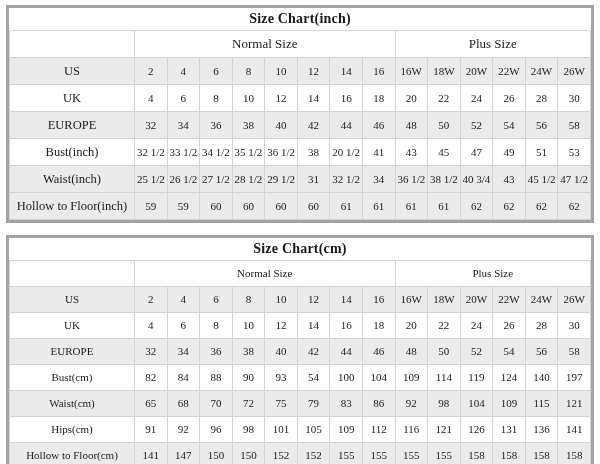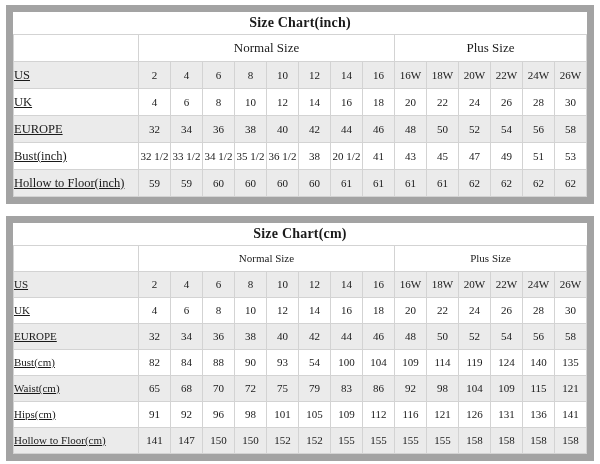--- a/index.html
+++ b/index.html
@@ -11,21 +11,21 @@
     width: 600px;
     height: 464px;
     font-family: "Liberation Serif", serif;
     color: #1a1a1a;
     overflow: hidden;
   }
   .chart-block {
     width: 588px;
     margin: 12px auto;
     box-sizing: border-box;
-    border: 7px solid #a3a3a3;
+    border: 3px solid #a3a3a3;
     background: #ec4899;
   }
   .chart-block.first { margin-top: 5px; }
   .chart-block.second { margin-top: 8px; }
 
   .chart-title {
     text-align: center;
     font-size: 14px;
     font-weight: bold;
     padding: 3px 0 3px 0;
@@ -46,23 +46,22 @@
     padding: 0;
     height: 26px;
     line-height: 26px;
     background: #ffffff;
     overflow: hidden;
     white-space: nowrap;
   }
   .rowlabel {
     width: 124px;
     font-size: 12.5px;
-    text-align: left;
-    background: #ffffff;
-    text-decoration: underline;
+    text-align: center;
+    background: #ffffff;
   }
   .grouphdr {
     font-size: 13px;
     height: 24px;
     line-height: 24px;
     background: #ffffff;
   }
   .gray {
     background: #ebebeb !important;
   }
@@ -148,20 +147,37 @@
           <td class="cellnum">20 1/2</td>
           <td class="cellnum">41</td>
           <td class="cellnum">43</td>
           <td class="cellnum">45</td>
           <td class="cellnum">47</td>
           <td class="cellnum">49</td>
           <td class="cellnum">51</td>
           <td class="cellnum">53</td>
         </tr>
         <tr>
+          <td class="rowlabel gray">Waist(inch)</td>
+          <td class="cellnum gray">25 1/2</td>
+          <td class="cellnum gray">26 1/2</td>
+          <td class="cellnum gray">27 1/2</td>
+          <td class="cellnum gray">28 1/2</td>
+          <td class="cellnum gray">29 1/2</td>
+          <td class="cellnum gray">31</td>
+          <td class="cellnum gray">32 1/2</td>
+          <td class="cellnum gray">34</td>
+          <td class="cellnum gray">36 1/2</td>
+          <td class="cellnum gray">38 1/2</td>
+          <td class="cellnum gray">40 3/4</td>
+          <td class="cellnum gray">43</td>
+          <td class="cellnum gray">45 1/2</td>
+          <td class="cellnum gray">47 1/2</td>
+        </tr>
+        <tr>
           <td class="rowlabel gray">Hollow to Floor(inch)</td>
           <td class="cellnum gray">59</td>
           <td class="cellnum gray">59</td>
           <td class="cellnum gray">60</td>
           <td class="cellnum gray">60</td>
           <td class="cellnum gray">60</td>
           <td class="cellnum gray">60</td>
           <td class="cellnum gray">61</td>
           <td class="cellnum gray">61</td>
           <td class="cellnum gray">61</td>
@@ -243,21 +259,21 @@
           <td class="cellnum">90</td>
           <td class="cellnum">93</td>
           <td class="cellnum">54</td>
           <td class="cellnum">100</td>
           <td class="cellnum">104</td>
           <td class="cellnum">109</td>
           <td class="cellnum">114</td>
           <td class="cellnum">119</td>
           <td class="cellnum">124</td>
           <td class="cellnum">140</td>
-          <td class="cellnum">135</td>
+          <td class="cellnum">197</td>
         </tr>
         <tr>
           <td class="rowlabel gray">Waist(cm)</td>
           <td class="cellnum gray">65</td>
           <td class="cellnum gray">68</td>
           <td class="cellnum gray">70</td>
           <td class="cellnum gray">72</td>
           <td class="cellnum gray">75</td>
           <td class="cellnum gray">79</td>
           <td class="cellnum gray">83</td>

